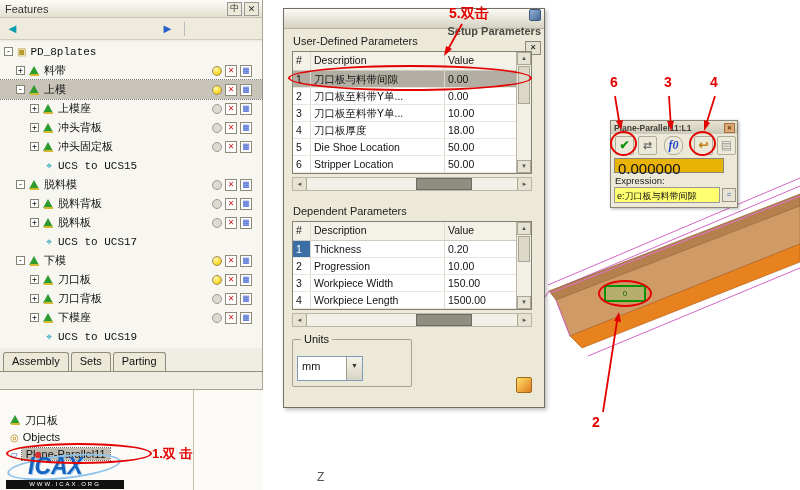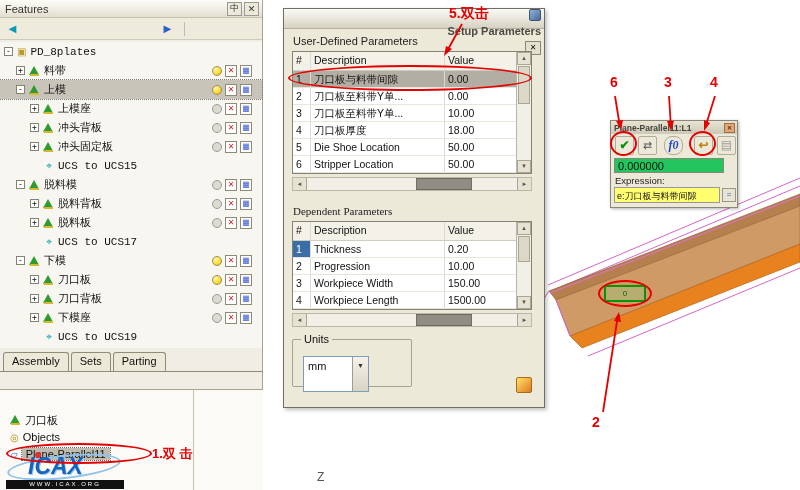--- a/index.html
+++ b/index.html
@@ -121,21 +121,21 @@
   .hbtn { width:14px; flex:none; background:#e7e3d3; border-right:1px solid #a9a695;
     font-size:6px; text-align:center; line-height:12px; color:#555; }
   .hbtn.r { border-right:none; border-left:1px solid #a9a695; }
   .htrack { flex:1; position:relative; }
   .hthumb { position:absolute; left:52%; top:0; width:56px; height:100%;
     background:#8f8d82; border:1px solid #6e6c62; }
   .units { position:absolute; left:8px; top:330px; width:120px; height:48px;
     border:1px solid #a5a28f; border-radius:2px; }
   .units-label { position:absolute; left:8px; top:-7px; background:#ece9d8;
     padding:0 3px; }
-  .selectbox { position:absolute; left:10px; top:16px; width:66px; height:36px;
+  .selectbox { position:absolute; left:4px; top:16px; width:66px; height:25px;
     background:#fff; border:1px solid #7f9db9; display:flex; }
   .sel-text { flex:1; padding:3px 4px; }
   .sel-btn { width:16px; background:linear-gradient(#f4f2ea,#d8d4c4);
     border-left:1px solid #9f9c8a; font-size:7px; text-align:center;
     line-height:18px; color:#333; }
   .corner-icon { position:absolute; right:12px; bottom:14px; width:16px;
     height:16px; background:linear-gradient(135deg,#ffe268,#e07a20);
     border:1px solid #a86a18; border-radius:2px; }
   .row1-ellipse { position:absolute; left:4px; top:56px; width:244px; height:26px;
     border:2px solid #e40000; border-radius:50%; z-index:5; pointer-events:none; }
@@ -153,21 +153,21 @@
   .pb { position:absolute; top:15px; width:19px; height:19px; background:#ece9d8;
     border:1px solid #b0ac9a; border-radius:2px; text-align:center;
     font-size:12px; line-height:16px; }
   .pb.ok   { left:4px;  color:#0a8f0a; font-weight:bold; }
   .pb.swap { left:27px; color:#555; font-size:11px; }
   .pb.f0   { left:53px; color:#2244cc; font-style:italic; font-weight:bold;
     font-family:"Liberation Serif",serif;border-radius:8px; }
   .pb.back { left:83px; color:#c08018; font-weight:bold; }
   .pb.list { left:106px; color:#9a9a9a; }
   .pvalue { position:absolute; top:37px; left:3px; width:110px; height:15px;
-    background:#22c55e; border:1px solid #8a8776; font-size:11px; padding:1px 3px; }
+    background:#eab308; border:1px solid #8a8776; font-size:15px; padding:1px 3px; }
   .pexpl { position:absolute; top:54px; left:4px; font-size:9.5px; color:#222; }
   .pexpr { position:absolute; top:66px; left:3px; width:106px; height:16px;
     background:#ffff70; border:1px solid #999; font-size:9px; padding:2px;
     white-space:nowrap; overflow:hidden; }
   .pexpr-btn { position:absolute; top:67px; left:111px; width:14px; height:14px;
     background:#e8e4d4; border:1px solid #9a9686; font-size:8px;
     text-align:center; line-height:12px; color:#2a52be; }
 
   
   #scene { position:absolute; left:0; top:0; z-index:1; pointer-events:none; }
@@ -447,21 +447,21 @@
     <div class="row1-ellipse"></div>
 
     <div class="hscroll" style="top:168px;">
       <span class="hbtn">◄</span>
       <span class="htrack">
           <span class="hthumb"></span>
         </span>
       <span class="hbtn r">►</span>
     </div>
 
-    <div class="seclabel" style="top:196px;font-family:Liberation Serif, serif;">Dependent Parameters</div>
+    <div class="seclabel" style="top:196px;">Dependent Parameters</div>
 
     <div class="ptable" style="top:212px; height:89px;">
       <div class="tcol">
         <div class="phead">
           <span class="pc n">#</span>
           <span class="pc d">Description</span>
           <span class="pc v">Value</span>
         </div>
         <div class="prow">
           <span class="pc n selblue">1</span>

